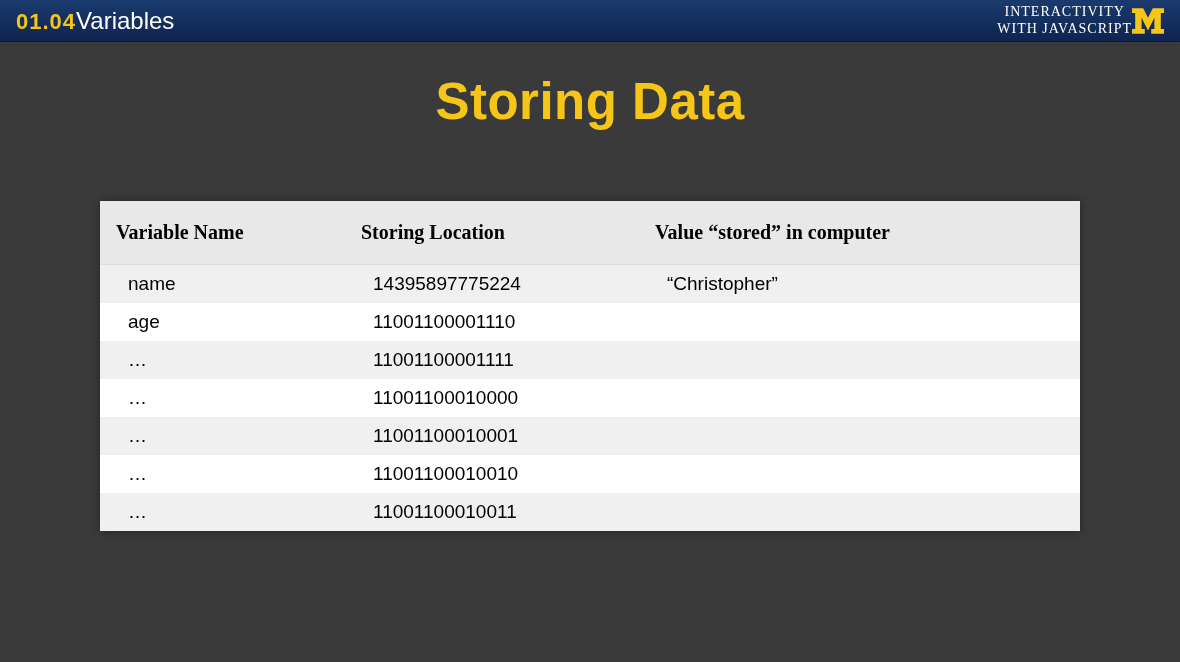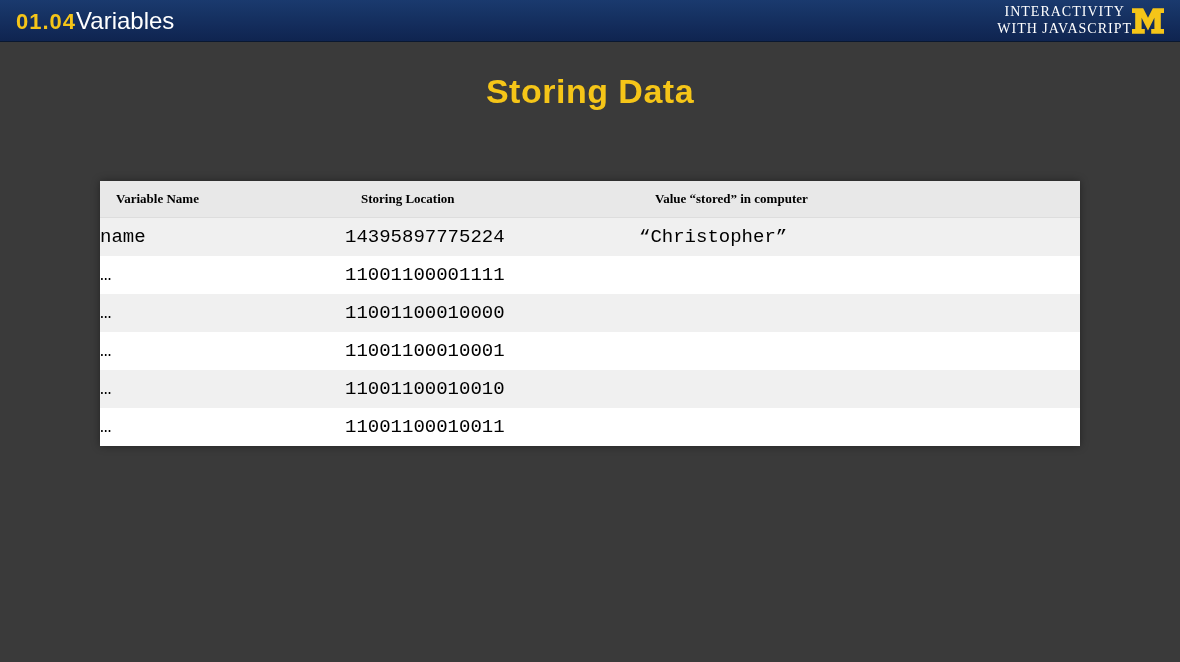--- a/index.html
+++ b/index.html
@@ -66,46 +66,46 @@
       width: 32px;
       height: 28px;
     }
     .main-content {
       padding: 30px 100px 0 100px;
     }
     .slide-title {
       color: #f5c518;
       font-family: Arial, Helvetica, sans-serif;
       font-weight: 900;
-      font-size: 34px;
+      font-size: 51px;
       text-align: center;
       margin-bottom: 70px;
       letter-spacing: 0.5px;
     }
     .data-table {
       width: 100%;
       border-collapse: collapse;
       background: #ffffff;
       box-shadow: 0 0 8px rgba(0,0,0,0.4);
     }
     .data-table th {
       text-align: left;
       font-family: Georgia, serif;
       font-weight: bold;
-      font-size: 13px;
+      font-size: 20px;
       color: #000;
       background: #e8e8e8;
-      padding: 10px 16px;
+      padding: 20px 16px;
       border-bottom: 1px solid #ddd;
     }
     .data-table td {
-      font-family: Liberation Mono, monospace;
+      font-family: Liberation Sans, sans-serif;
       font-size: 19px;
       color: #000;
-      padding: 8px 0;
+      padding: 8px 28px;
       background: #fff;
     }
     .data-table tbody tr:nth-child(odd) td {
       background: #f0f0f0;
     }
     .data-table tbody tr:nth-child(even) td {
       background: #ffffff;
     }
     .data-table th:nth-child(1),
     .data-table td:nth-child(1) {
@@ -152,20 +152,25 @@
         <th>Value “stored” in computer</th>
       </tr>
     </thead>
     <tbody>
       <tr>
         <td>name</td>
         <td>14395897775224</td>
         <td>“Christopher”</td>
       </tr>
       <tr>
+        <td>age</td>
+        <td>11001100001110</td>
+        <td></td>
+      </tr>
+      <tr>
         <td>…</td>
         <td>11001100001111</td>
         <td></td>
       </tr>
       <tr>
         <td>…</td>
         <td>11001100010000</td>
         <td></td>
       </tr>
       <tr>

